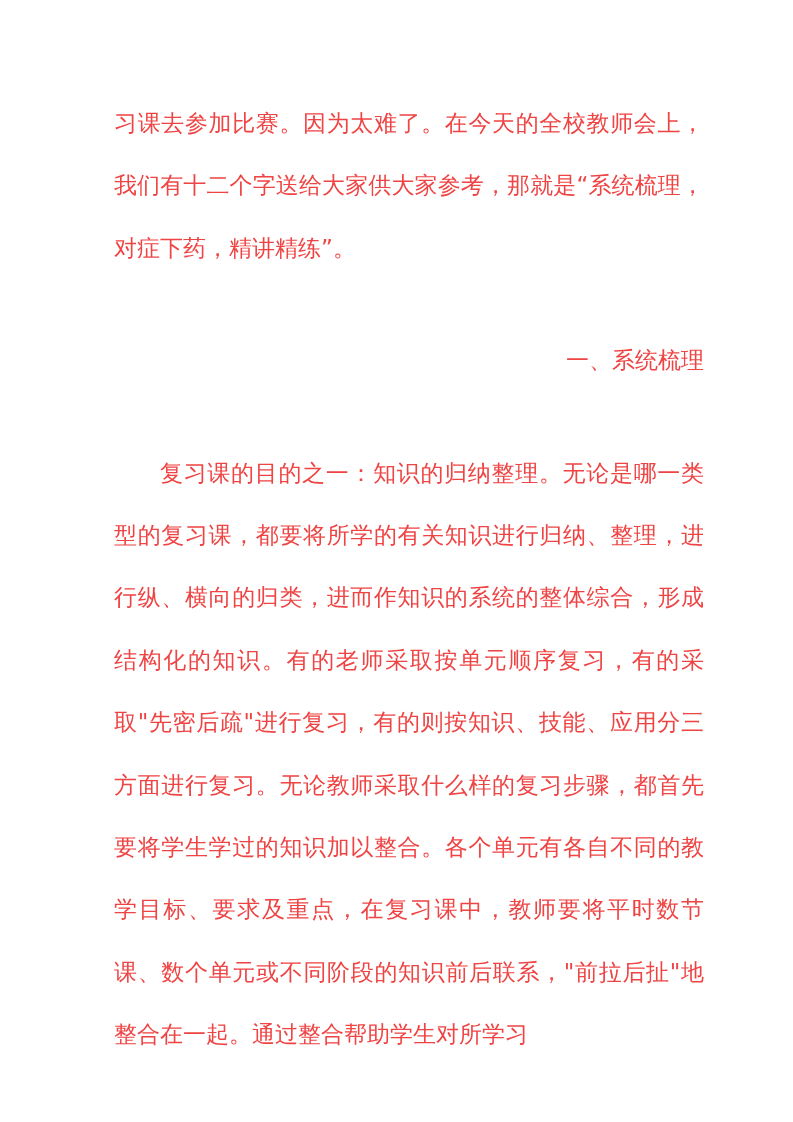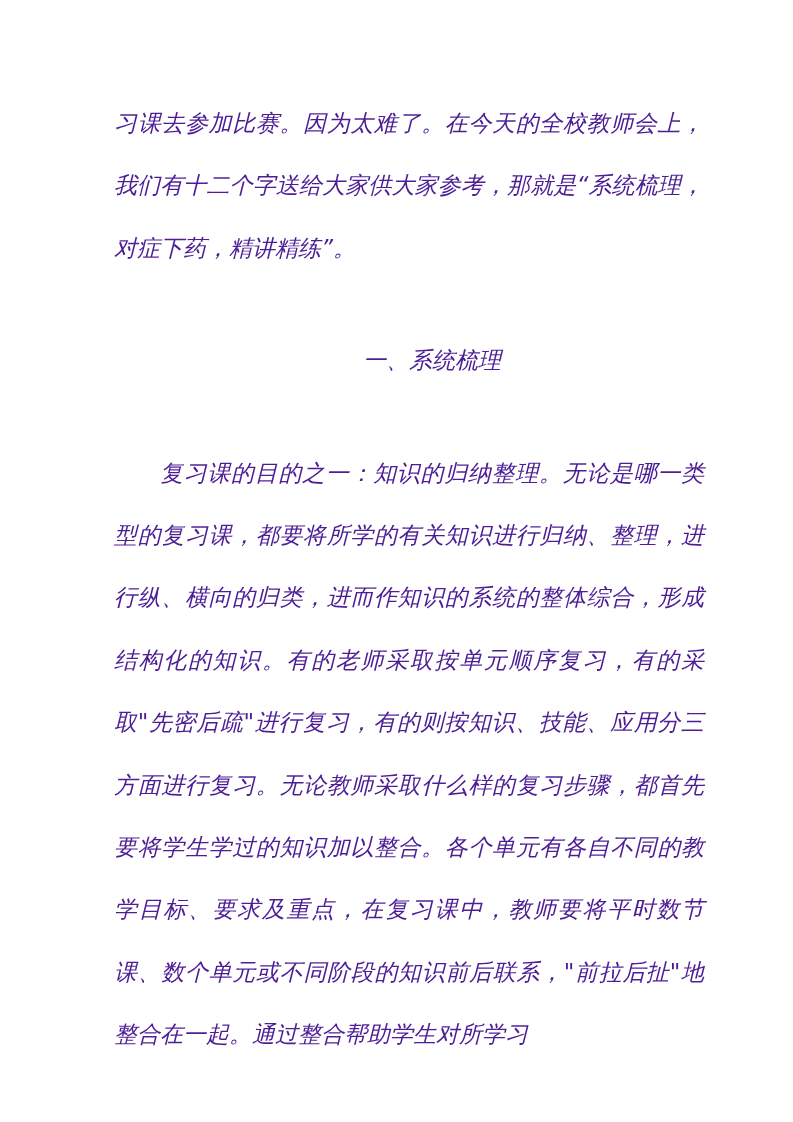--- a/index.html
+++ b/index.html
@@ -18,35 +18,34 @@
     width: 793px;
     height: 1122px;
     background: #ffffff;
     padding: 92px 89px 0 114px;
     overflow: hidden;
   }
 
   .para {
     font-size: 23px;
     line-height: 62.4px;
-    color: #4c1d95;
+    color: #ef4444;
     font-weight: 400;
     text-align: justify;
     letter-spacing: 0;
     margin: 0 0 50px 0;
     word-break: normal;
-    font-style: italic;
   }
 
   .para.indent {
     text-indent: 46px; 
   }
 
   .para.heading {
-    text-align: center;
+    text-align: right;
   }
 </style>
 </head>
 <body>
 
 <div class="page">
 
   <p class="para">习课去参加比赛。因为太难了。在今天的全校教师会上，我们有十二个字送给大家供大家参考，那就是“系统梳理，对症下药，精讲精练”。</p>
 
   <p class="para indent heading">一、系统梳理</p>

